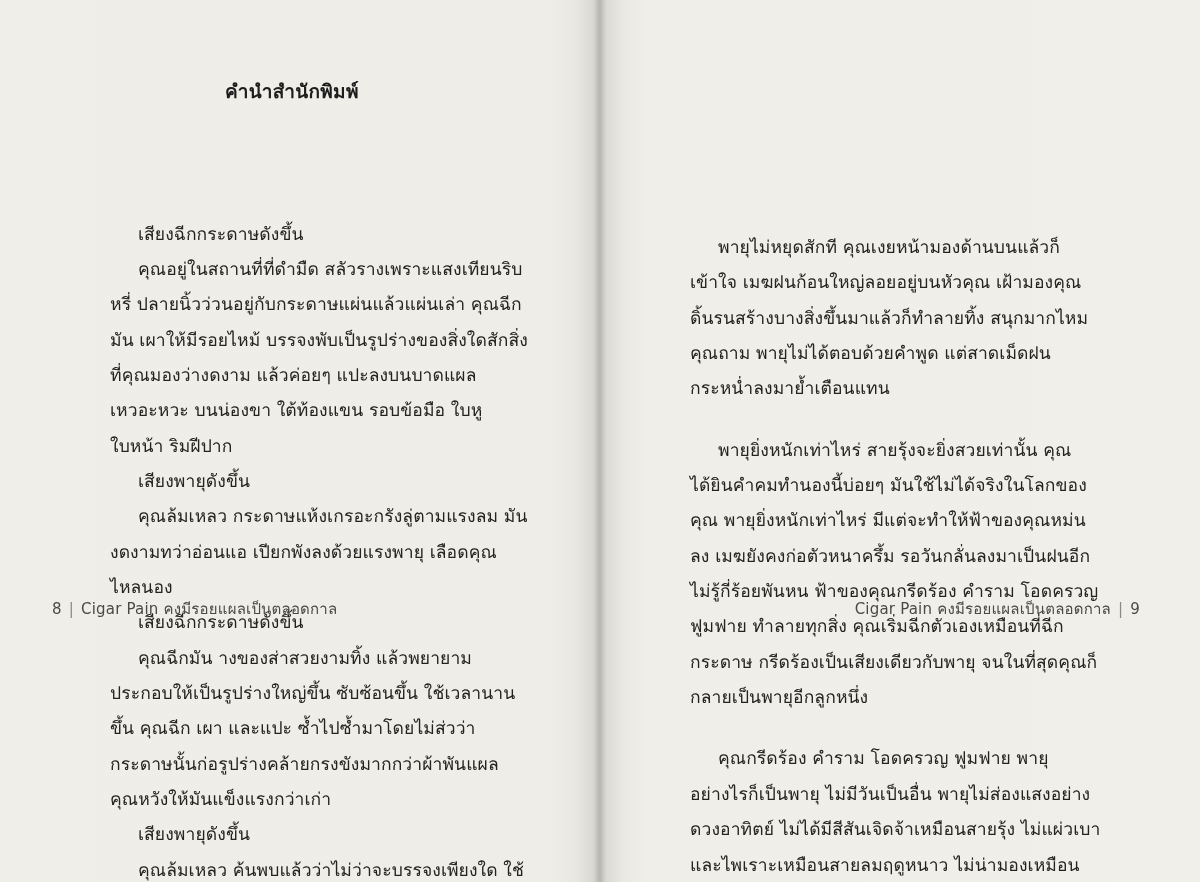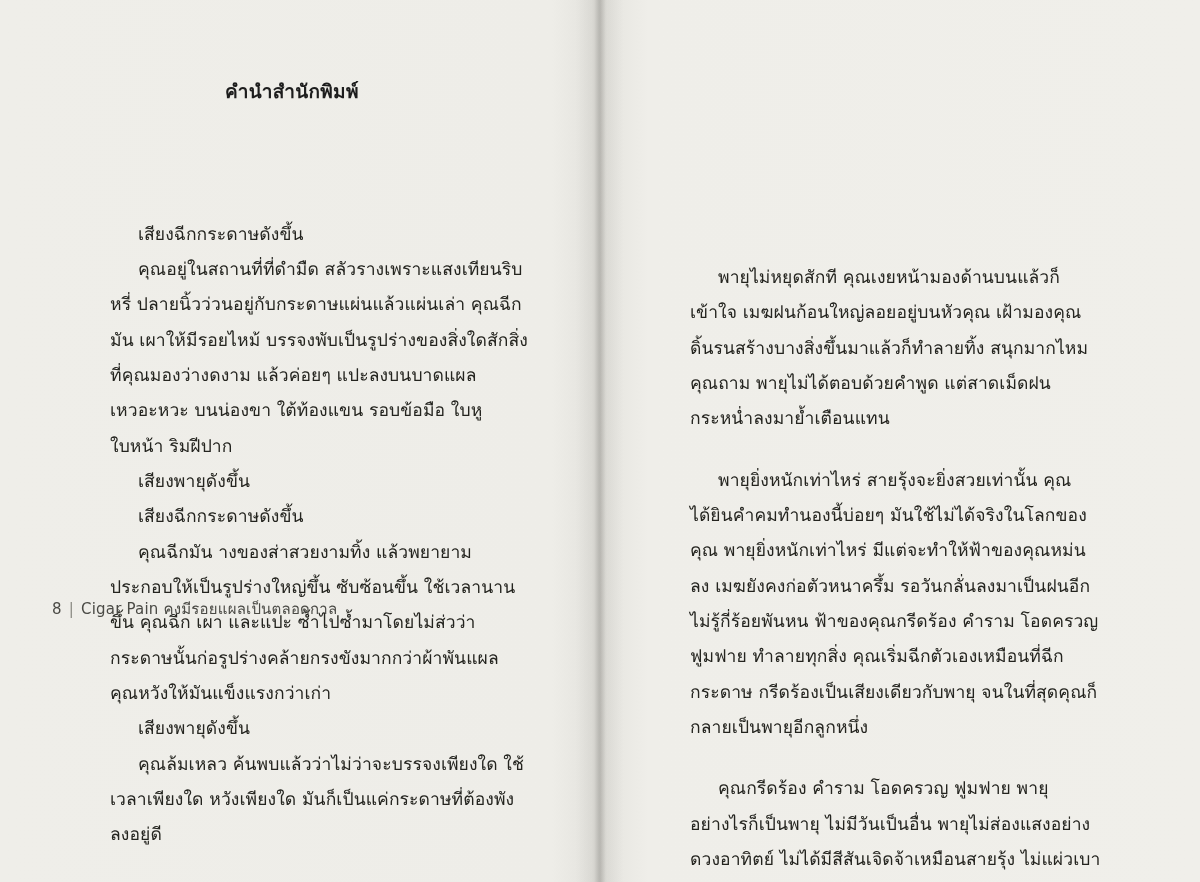--- a/index.html
+++ b/index.html
@@ -25,21 +25,21 @@
   .page {
     position: relative;
     width: 600px;
     height: 653px;
     box-sizing: border-box;
   }
   .page.left {
     padding: 78px 72px 0 110px;
   }
   .page.right {
-    padding: 108px 96px 0 90px;
+    padding: 78px 96px 0 90px;
   }
   .gutter-shadow {
     position: absolute;
     top: 0;
     left: 576px;
     width: 48px;
     height: 882px;
     background: linear-gradient(to right,
         rgba(120,118,112,0) 0%,
         rgba(120,118,112,0.10) 38%,
@@ -98,32 +98,36 @@
 <body>
 
 <div class="spread">
 
   <div class="page left">
     <h1 class="chapter-title">คำนำสำนักพิมพ์</h1>
     <div class="body-text">
       <p class="indent">เสียงฉีกกระดาษดังขึ้น</p>
       <p class="indent">คุณอยู่ในสถานที่ที่ดำมืด สลัวรางเพราะแสงเทียนริบหรี่ ปลายนิ้วว่วนอยู่กับกระดาษแผ่นแล้วแผ่นเล่า คุณฉีกมัน เผาให้มีรอยไหม้ บรรจงพับเป็นรูปร่างของสิ่งใดสักสิ่งที่คุณมองว่างดงาม แล้วค่อยๆ แปะลงบนบาดแผลเหวอะหวะ บนน่องขา ใต้ท้องแขน รอบข้อมือ ใบหู ใบหน้า ริมฝีปาก</p>
       <p class="indent">เสียงพายุดังขึ้น</p>
+      <p class="indent">คุณล้มเหลว กระดาษแห้งเกรอะกรังลู่ตามแรงลม มันงดงามทว่าอ่อนแอ เปียกพังลงด้วยแรงพายุ เลือดคุณไหลนอง</p>
       <p class="indent">เสียงฉีกกระดาษดังขึ้น</p>
       <p class="indent">คุณฉีกมัน างของส่าสวยงามทิ้ง แล้วพยายามประกอบให้เป็นรูปร่างใหญ่ขึ้น ซับซ้อนขึ้น ใช้เวลานานขึ้น คุณฉีก เผา และแปะ ซ้ำไปซ้ำมาโดยไม่ส่วว่ากระดาษนั้นก่อรูปร่างคล้ายกรงขังมากกว่าผ้าพันแผล คุณหวังให้มันแข็งแรงกว่าเก่า</p>
       <p class="indent">เสียงพายุดังขึ้น</p>
       <p class="indent">คุณล้มเหลว ค้นพบแล้วว่าไม่ว่าจะบรรจงเพียงใด ใช้เวลาเพียงใด หวังเพียงใด มันก็เป็นแค่กระดาษที่ต้องพังลงอยู่ดี</p>
     </div>
     <div class="folio left-folio">
       <span>8</span><span class="sep">|</span><span>Cigar Pain คงมีรอยแผลเป็นตลอดกาล</span>
     </div>
   </div>
 
   <div class="page right">
     <div class="body-text right-col-top">
       <p class="indent">พายุไม่หยุดสักที คุณเงยหน้ามองด้านบนแล้วก็เข้าใจ เมฆฝนก้อนใหญ่ลอยอยู่บนหัวคุณ เฝ้ามองคุณดิ้นรนสร้างบางสิ่งขึ้นมาแล้วก็ทำลายทิ้ง สนุกมากไหม คุณถาม พายุไม่ได้ตอบด้วยคำพูด แต่สาดเม็ดฝนกระหน่ำลงมาย้ำเตือนแทน</p>
       <p class="indent para-space">พายุยิ่งหนักเท่าไหร่ สายรุ้งจะยิ่งสวยเท่านั้น คุณได้ยินคำคมทำนองนี้บ่อยๆ มันใช้ไม่ได้จริงในโลกของคุณ พายุยิ่งหนักเท่าไหร่ มีแต่จะทำให้ฟ้าของคุณหม่นลง เมฆยังคงก่อตัวหนาครึ้ม รอวันกลั่นลงมาเป็นฝนอีกไม่รู้กี่ร้อยพันหน ฟ้าของคุณกรีดร้อง คำราม โอดครวญ ฟูมฟาย ทำลายทุกสิ่ง คุณเริ่มฉีกตัวเองเหมือนที่ฉีกกระดาษ กรีดร้องเป็นเสียงเดียวกับพายุ จนในที่สุดคุณก็กลายเป็นพายุอีกลูกหนึ่ง</p>
       <p class="indent para-space">คุณกรีดร้อง คำราม โอดครวญ ฟูมฟาย พายุอย่างไรก็เป็นพายุ ไม่มีวันเป็นอื่น พายุไม่ส่องแสงอย่างดวงอาทิตย์ ไม่ได้มีสีสันเจิดจ้าเหมือนสายรุ้ง ไม่แผ่วเบาและไพเราะเหมือนสายลมฤดูหนาว ไม่น่ามองเหมือนดวงจันทร์และดวงดาว มันมีแต่จะทำลายใครต่อใคร กลืนกินโลกด้วยสีเทาหม่นและแรงลมบิดเบี้ยว ไร้ปรานี คุณกลายเป็นสิ่งนั้นไปแล้ว</p>
     </div>
+    <div class="folio right-folio">
+      <span>Cigar Pain คงมีรอยแผลเป็นตลอดกาล</span><span class="sep">|</span><span>9</span>
+    </div>
   </div>
 
   <div class="gutter-shadow"></div>
 </div>
 
 </body></html>

